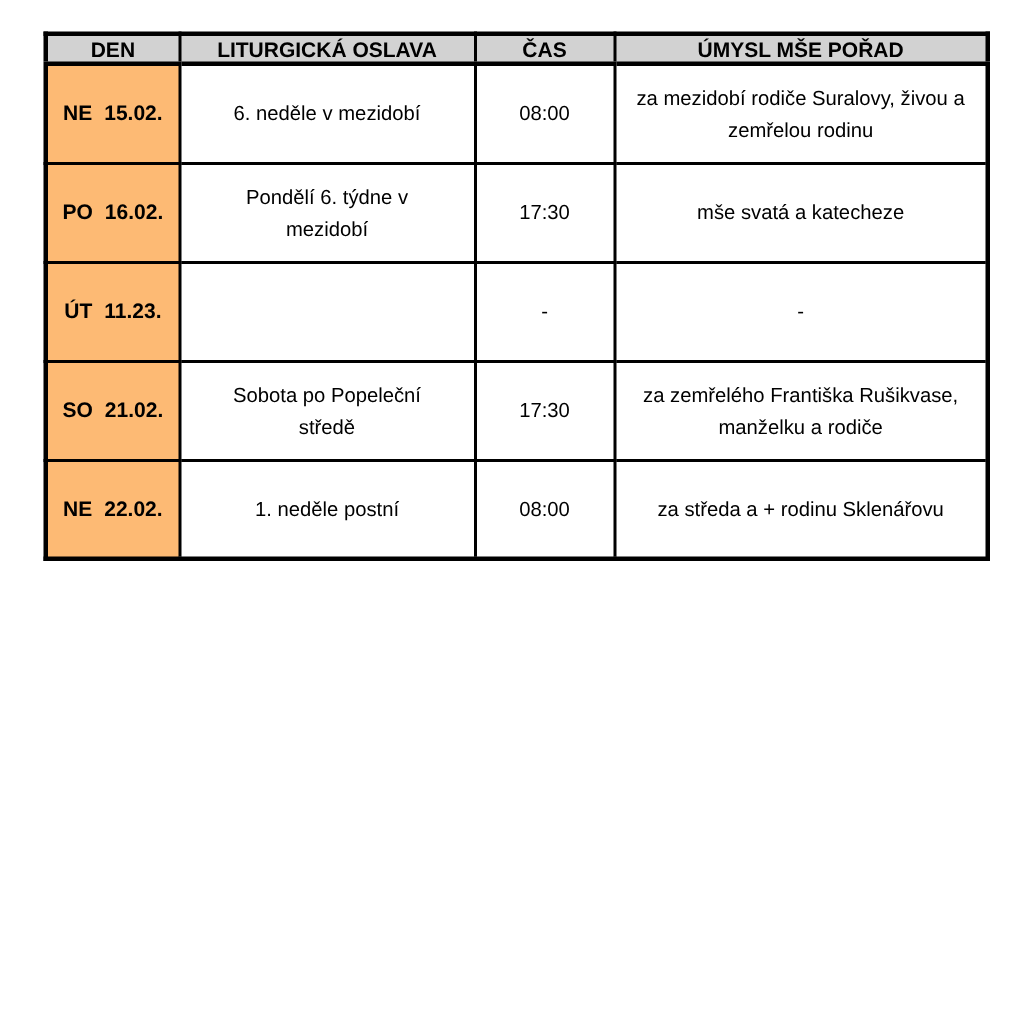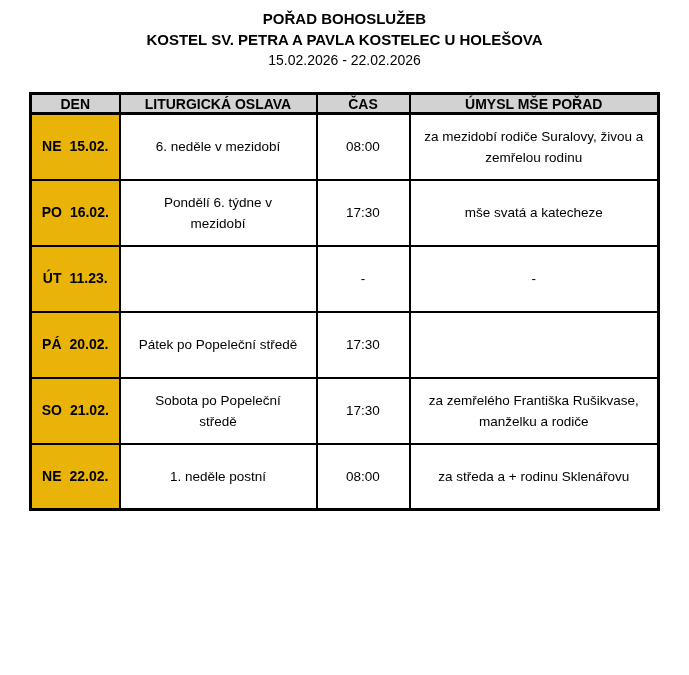--- a/index.html
+++ b/index.html
@@ -50,43 +50,38 @@
     height: 66px;
     text-align: center;
     vertical-align: middle;
     font-size: 13.5px;
     line-height: 21px;
     white-space: pre-line;
     padding: 0 4px;
     overflow: hidden;
   }
   table.schedule td.day-cell {
-    background: #eab308;
+    background: #fdba74;
     font-weight: bold;
     font-size: 14px;
     white-space: normal;
     padding: 0 2px;
   }
   .day-wrap {
     display: flex;
     justify-content: center;
     align-items: center;
     gap: 8px;
   }
 </style>
 </head>
 <body>
 
 <div class="page">
 
-  <div class="title-block">
-    <div class="title-line-bold">POŘAD BOHOSLUŽEB</div>
-    <div class="title-line-bold">KOSTEL SV. PETRA A PAVLA KOSTELEC U HOLEŠOVA</div>
-    <div class="title-line-regular">15.02.2026 - 22.02.2026</div>
-  </div>
 
   <table class="schedule">
     <colgroup>
       <col style="width:89px">
       <col style="width:197px">
       <col style="width:93px">
       <col style="width:249px">
     </colgroup>
     <thead>
       <tr>
@@ -128,31 +123,20 @@
             <span>11.23.</span>
           </div>
         </td>
         <td></td>
         <td>-</td>
         <td>-</td>
       </tr>
       <tr>
         <td class="day-cell">
           <div class="day-wrap">
-            <span>PÁ</span>
-            <span>20.02.</span>
-          </div>
-        </td>
-        <td>Pátek po Popeleční středě</td>
-        <td>17:30</td>
-        <td></td>
-      </tr>
-      <tr>
-        <td class="day-cell">
-          <div class="day-wrap">
             <span>SO</span>
             <span>21.02.</span>
           </div>
         </td>
         <td>Sobota po Popeleční
 středě</td>
         <td>17:30</td>
         <td>za zemřelého Františka Rušikvase,
 manželku a rodiče</td>
       </tr>

